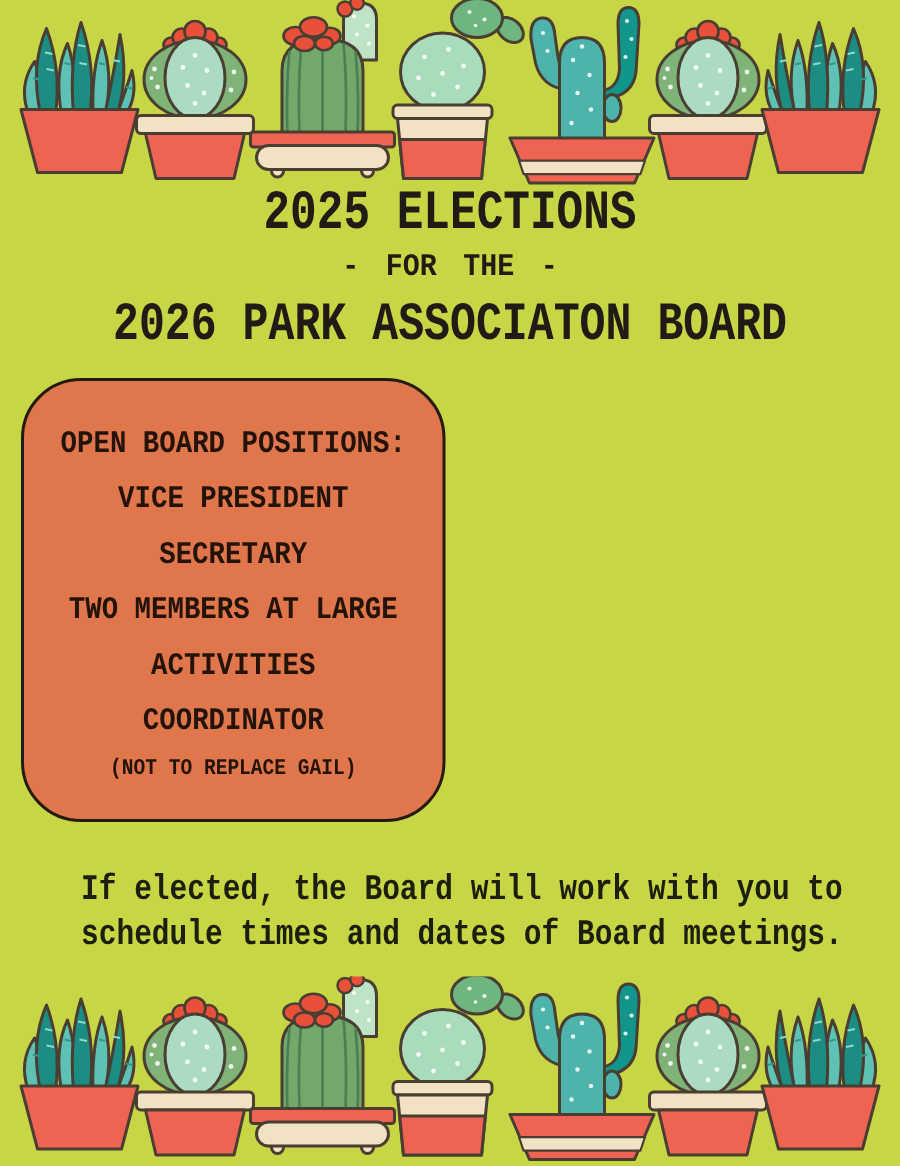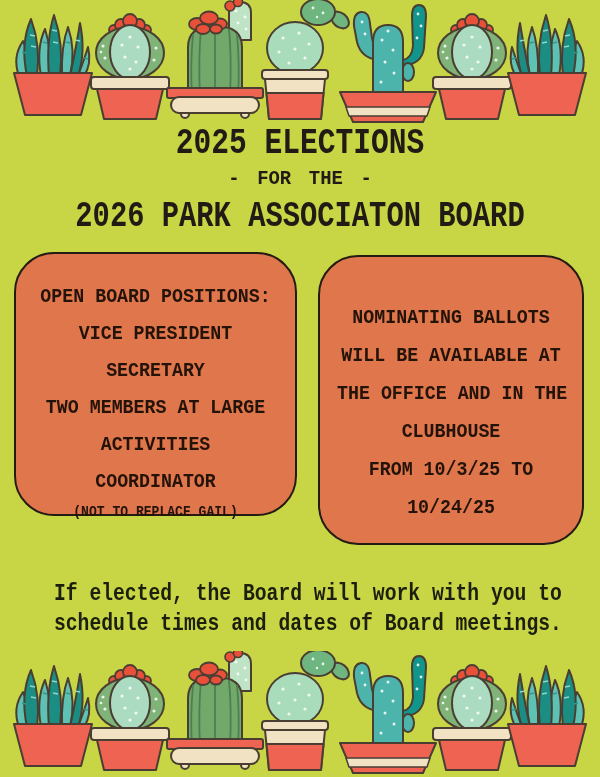--- a/index.html
+++ b/index.html
@@ -14,21 +14,21 @@
 
   .title-line{position:absolute;left:0;width:100%;text-align:center;
     font-weight:700;color:#201c15;white-space:nowrap;}
   .title1{top:122px;font-size:37px;transform:scaleX(.8);}
   .subtitle{top:167px;font-size:21px;word-spacing:7px;transform:scaleX(.9);}
   .title2{top:196px;font-size:36px;transform:scaleX(.8);}
 
   .box{position:absolute;background:#e0764c;border:2px solid #241c14;
     border-radius:40px;color:#241309;text-align:center;box-sizing:border-box;}
   .box-lines{transform:scaleX(.87);}
-  .box.left{left:14px;top:252px;width:283px;height:264px;padding-top:24px;}
+  .box.left{left:14px;top:252px;width:283px;height:296px;padding-top:24px;}
   .box.left .box-line{font-size:21px;line-height:37px;font-weight:700;white-space:nowrap;}
   .box.left .box-note{font-size:15px;line-height:26px;font-weight:700;white-space:nowrap;}
   .box.right{left:318px;top:255px;width:266px;height:290px;padding-top:42px;}
   .box.right .box-line{font-size:21px;line-height:38px;font-weight:700;white-space:nowrap;}
 
   .footer{position:absolute;top:579px;left:0;width:100%;text-align:center;
     font-weight:700;color:#1c1f0e;font-size:24px;line-height:30px;transform:scaleX(.82);}
   .footer div{white-space:nowrap;}
 </style>
 </head>
@@ -191,30 +191,20 @@
       <div class="box-line">OPEN BOARD POSITIONS:</div>
       <div class="box-line">VICE PRESIDENT</div>
       <div class="box-line">SECRETARY</div>
       <div class="box-line">TWO MEMBERS AT LARGE</div>
       <div class="box-line">ACTIVITIES</div>
       <div class="box-line">COORDINATOR</div>
       <div class="box-note">(NOT TO REPLACE GAIL)</div>
     </div>
   </div>
 
-  <div class="box right">
-    <div class="box-lines">
-      <div class="box-line">NOMINATING BALLOTS</div>
-      <div class="box-line">WILL BE AVAILABLE AT</div>
-      <div class="box-line">THE OFFICE AND IN THE</div>
-      <div class="box-line">CLUBHOUSE</div>
-      <div class="box-line">FROM 10/3/25 TO</div>
-      <div class="box-line">10/24/25</div>
-    </div>
-  </div>
 
   <div class="footer">
     <div>If elected, the Board will work with you to</div>
     <div>schedule times and dates of Board meetings.</div>
   </div>
 
   <svg class="cacti bottom" viewBox="0 0 600 126" aria-hidden="true">
     <use href="#cacti-row"></use>
   </svg>
 

